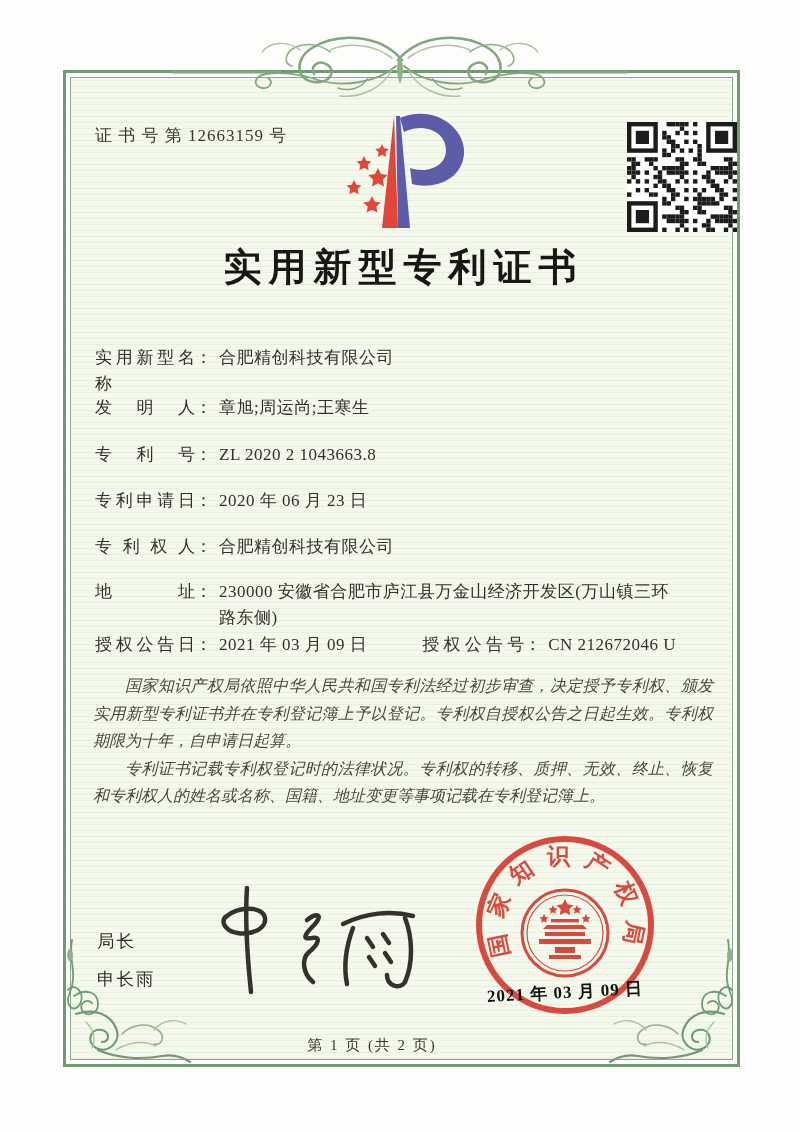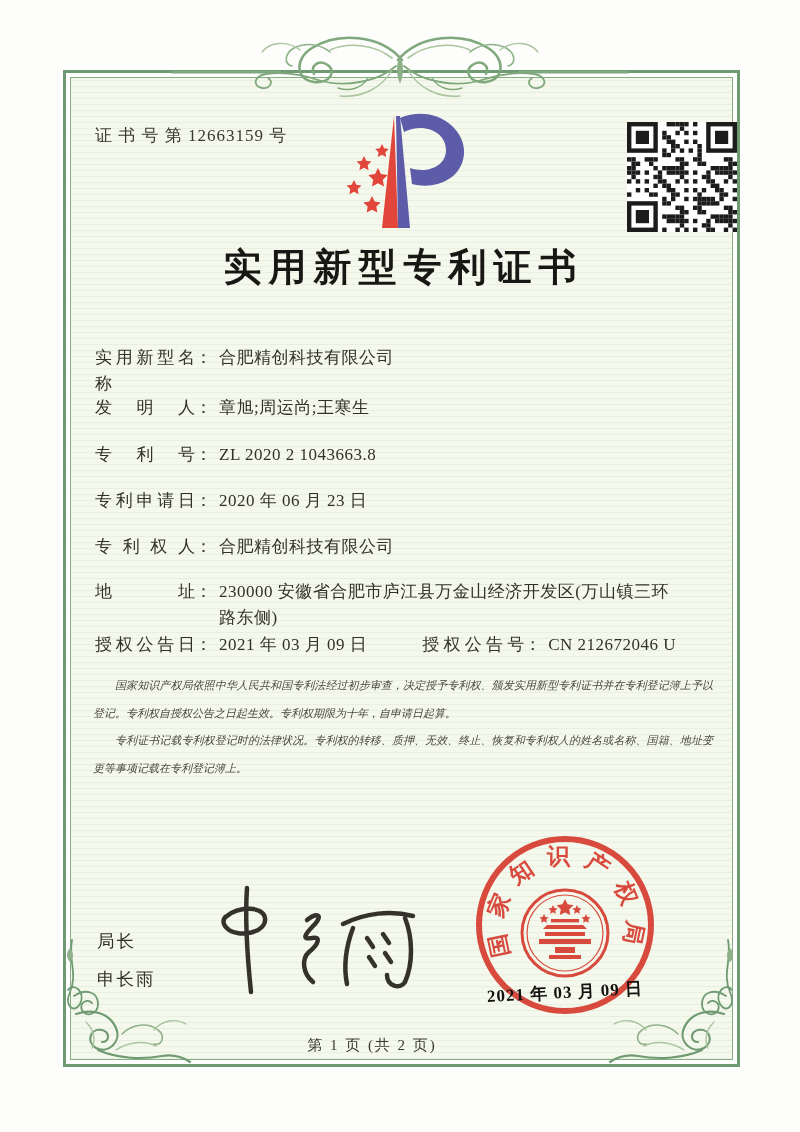--- a/index.html
+++ b/index.html
@@ -57,21 +57,21 @@
     display:inline-block;width:100px;vertical-align:top;
     text-align:justify;text-align-last:justify;
   }
   .field-colon{display:inline-block;vertical-align:top;}
   .field-value{display:inline-block;vertical-align:top;margin-left:7px;letter-spacing:0.5px;max-width:470px;}
   .row-0{top:345px;} .row-1{top:395px;} .row-2{top:442px;}
   .row-3{top:488px;} .row-4{top:534px;} .row-5{top:579px;} .row-grant{top:632px;}
   .grant-number-pair{display:inline-block;margin-left:55px;}
   .grant-number-pair .field-label{width:102px;}
 
-  .body-text{left:93px;top:672px;width:620px;font-size:11px;line-height:27.5px;
+  .body-text{left:93px;top:672px;width:620px;font-size:16px;line-height:27.5px;
     color:#4b463c;text-align:justify;font-style:italic;}
   .body-text p{text-indent:2em;}
 
   .signer{left:97px;top:922px;font-size:17.5px;color:#33302a;line-height:38px;letter-spacing:2px;}
 
   .signature-svg{left:215px;top:882px;width:230px;height:118px;}
 
   .seal{left:473px;top:833px;width:184px;height:184px;}
   .seal svg{width:184px;height:184px;opacity:0.92;}
   .seal-date{

